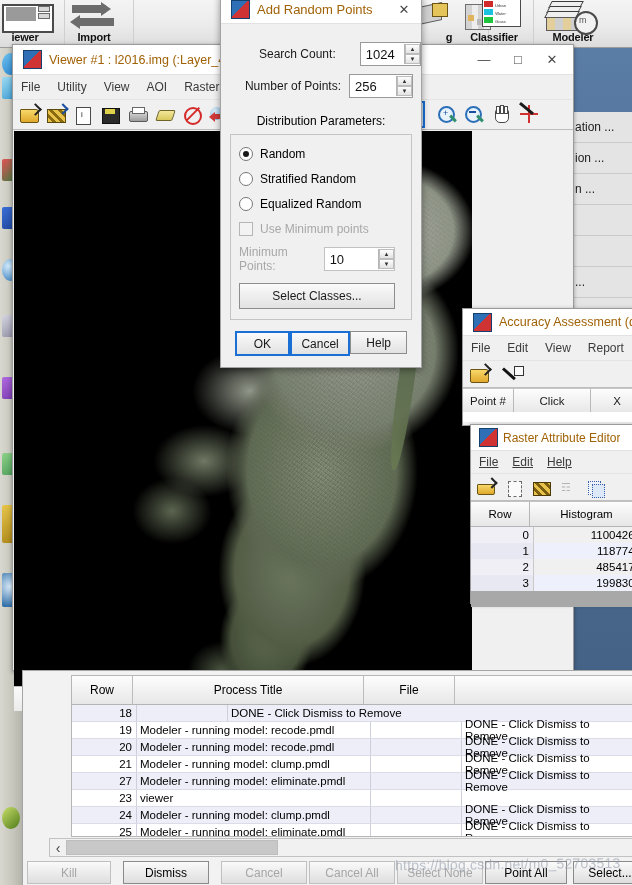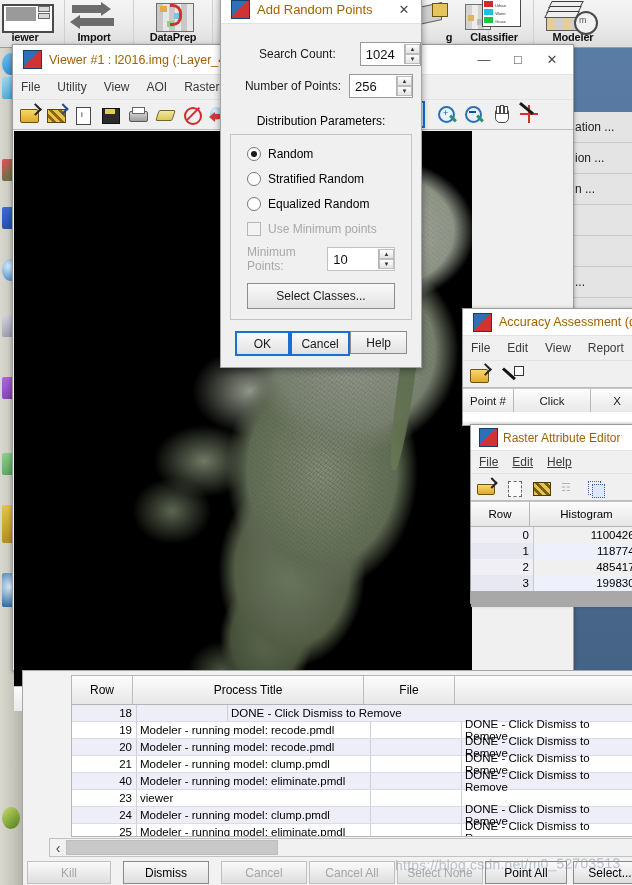--- a/index.html
+++ b/index.html
@@ -187,34 +187,20 @@
   <div class="ribbon-item" style="left:55px;">
     <div class="glyph">
       <div class="abs" style="left:17px;top:4px;width:34px;height:8px;background:#6c6c6c;"></div>
       <div class="abs" style="left:46px;top:1px;border-left:10px solid #6c6c6c;border-top:7px solid transparent;border-bottom:7px solid transparent;"></div>
       <div class="abs" style="left:25px;top:17px;width:34px;height:8px;background:#6c6c6c;"></div>
       <div class="abs" style="left:15px;top:14px;border-right:10px solid #6c6c6c;border-top:7px solid transparent;border-bottom:7px solid transparent;"></div>
     </div>
     <div class="rlabel">Import</div>
   </div>
 
-  <div class="ribbon-item" style="left:134px;">
-    <div class="glyph">
-      <div class="abs" style="left:22px;top:2px;width:36px;height:27px;
-        background:
-          repeating-linear-gradient(90deg,#c9c9c9 0 6px,#e7e7e7 6px 12px),
-          repeating-linear-gradient(0deg,rgba(0,0,0,.08) 0 6px,rgba(255,255,255,.2) 6px 12px);
-        border:1px solid #6f6f6f;"></div>
-      <div class="abs" style="left:26px;top:5px;width:7px;height:6px;background:#e8a94a;"></div>
-      <div class="abs" style="left:40px;top:12px;width:7px;height:6px;background:#7fc2e8;"></div>
-      <div class="abs" style="left:33px;top:20px;width:7px;height:6px;background:#8fd08a;"></div>
-      <div class="abs" style="left:36px;top:3px;width:9px;height:16px;border:3px solid #c33;border-left:none;border-radius:0 9px 9px 0;"></div>
-    </div>
-    <div class="rlabel">DataPrep</div>
-  </div>
 
   <div class="ribbon-item" style="left:410px;">
     <div class="glyph">
       <div class="abs" style="left:4px;top:4px;width:26px;height:16px;background:#cfcfcf;
         border:1px solid #5f5f5f;transform:skewY(-12deg);"></div>
       <div class="abs" style="left:22px;top:2px;width:14px;height:12px;background:#e5c45c;
         border:1px solid #6b5412;"></div>
     </div>
     <div class="rlabel">g</div>
   </div>
@@ -421,21 +407,21 @@
       <div class="val">256</div>
       <div class="spin">
         <div>▲</div>
         <div>▼</div>
       </div>
     </div>
   </div>
 
   <div style="text-align:center;margin-top:16px;font-size:12px;">Distribution Parameters:</div>
 
-  <div class="groupbox" style="margin:6px 9px 0 9px;padding:12px 16px 10px 16px;">
+  <div class="groupbox" style="margin:6px 9px 0 9px;padding:12px 16px 10px 8px;">
     <div class="radio-row">
       <div class="radio on"></div>
       <span>Random</span>
     </div>
     <div class="radio-row">
       <div class="radio"></div>
       <span>Stratified Random</span>
     </div>
     <div class="radio-row">
       <div class="radio"></div>
@@ -579,21 +565,21 @@
       <div class="pc2"></div>
       <div class="pc3">DONE - Click Dismiss to Remove</div>
     </div>
     <div class="p-row">
       <div class="pc0">21</div>
       <div class="pc1">Modeler - running model: clump.pmdl</div>
       <div class="pc2"></div>
       <div class="pc3">DONE - Click Dismiss to Remove</div>
     </div>
     <div class="p-row alt">
-      <div class="pc0">40</div>
+      <div class="pc0">27</div>
       <div class="pc1">Modeler - running model: eliminate.pmdl</div>
       <div class="pc2"></div>
       <div class="pc3">DONE - Click Dismiss to Remove</div>
     </div>
     <div class="p-row">
       <div class="pc0">23</div>
       <div class="pc1">viewer</div>
       <div class="pc2"></div>
       <div class="pc3"></div>
     </div>

